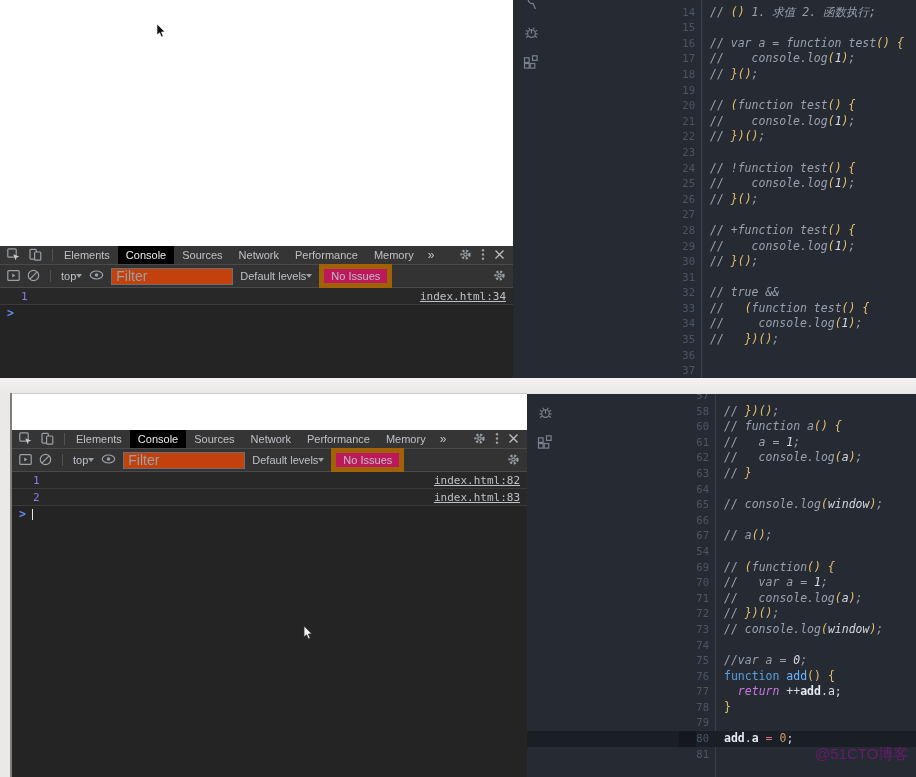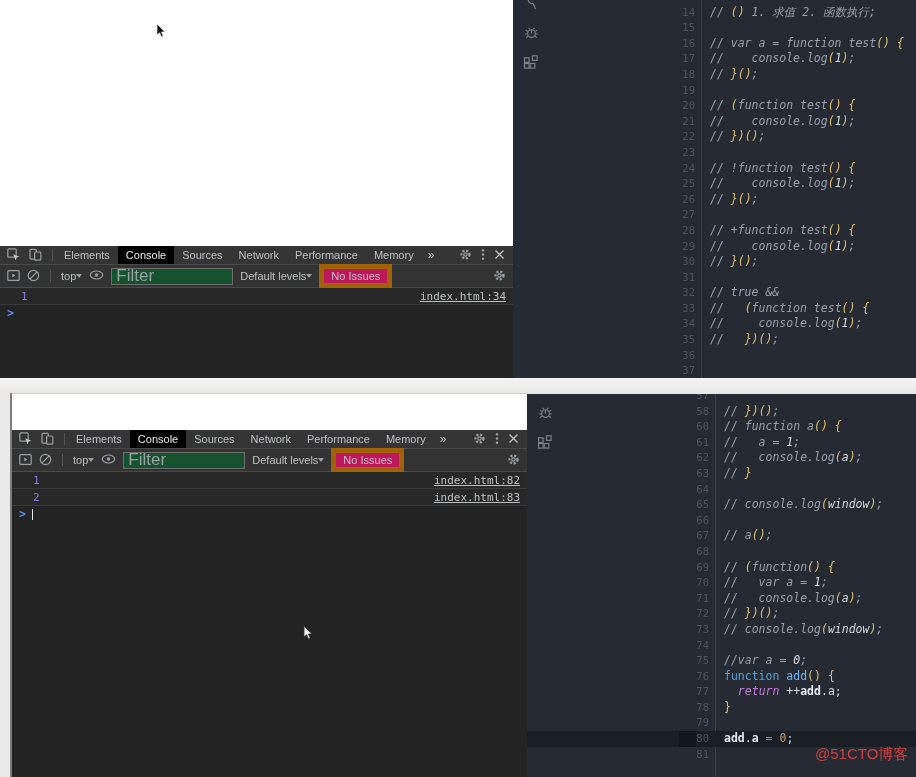--- a/index.html
+++ b/index.html
@@ -56,35 +56,35 @@
   .dt-tab{padding:0 8px;height:18px;line-height:18px;cursor:default;}
   .dt-tab.active{background:var(--active-tab-bg);color:var(--active-tab-text);}
   .more-tabs{padding:0 6px;font-size:12px;}
   .right-icons{display:flex;align-items:center;gap:9px;padding:0 8px;}
   .dt-toolbar{height:22px;background:#333;border-bottom:1px solid var(--dt-border);
               display:flex;align-items:center;font-size:11px;color:var(--dt-text);gap:7px;
               padding:0 7px;flex:none;}
   .dd{display:flex;align-items:center;}
   .dd-caret{width:0;height:0;border-left:3.5px solid transparent;border-right:3.5px solid transparent;
             border-top:4px solid #9aa0a6;display:inline-block;}
-  .filter-input{width:112px;height:13px;background:#14532d;border:1px solid #6e6e6e;color:#c6cace;
-                font-size:17px;font-family:"Liberation Sans",sans-serif;padding:1px 4px;outline:none;}
+  .filter-input{width:112px;height:13px;background:#c2410c;border:1px solid #6e6e6e;color:#c6cace;
+                font-size:14px;font-family:"Liberation Sans",sans-serif;padding:1px 4px;outline:none;}
   .filter-input::placeholder{color:#9aa0a6;}
   .issues-badge{border:5px solid #a16207;background:#be185d;padding:1px 7px;font-size:11px;}
   .dt-log{height:16px;background:var(--dt-row);border-bottom:1px solid #3a3a3a;
           display:flex;align-items:center;font-family:"DejaVu Sans Mono",monospace;font-size:11px;flex:none;}
   .dt-log .val{color:var(--dt-value);padding-left:21px;}
   .dt-log .src{margin-left:auto;padding-right:7px;color:var(--dt-link);text-decoration:underline;cursor:pointer;}
   .dt-prompt{height:16px;display:flex;align-items:center;background:var(--dt-bg);
              font-family:"DejaVu Sans Mono",monospace;font-size:11.5px;flex:none;}
   .dt-prompt .chev{color:var(--dt-prompt);padding-left:7px;font-weight:bold;}
   .text-caret{display:inline-block;width:1.5px;height:11px;background:#e8e8e8;margin-left:6px;}
   .dt-fill{flex:1;background:var(--dt-bg);}
   
-  #watermark{left:815px;top:745px;color:#ef4444;opacity:.85;font-size:15px;
+  #watermark{left:815px;top:745px;color:#701a75;opacity:.85;font-size:15px;
              font-family:"Liberation Sans",sans-serif;}
   .cursor{position:absolute;pointer-events:none;}
 </style>
 </head>
 <body>
 
 <div id="stage">
 
   <div id="editor-top" class="ed-pane">
     <div class="activity">
@@ -264,21 +264,21 @@
         </div>
         <div class="ed-line">
           <span class="ln">66</span>
           <span class="code"></span>
         </div>
         <div class="ed-line it">
           <span class="ln">67</span>
           <span class="code"><span class="seg c">// a</span><span class="seg y">()</span><span class="seg c">;</span></span>
         </div>
         <div class="ed-line">
-          <span class="ln">68</span>
+          <span class="ln">54</span>
           <span class="code"></span>
         </div>
         <div class="ed-line it">
           <span class="ln">69</span>
           <span class="code"><span class="seg c">// </span><span class="seg y">(</span><span class="seg c">function</span><span class="seg y">()</span><span class="seg c"> </span><span class="seg y">{</span></span>
         </div>
         <div class="ed-line it">
           <span class="ln">70</span>
           <span class="code"><span class="seg c">//   var a = </span><span class="seg w">1</span><span class="seg c">;</span></span>
         </div>

